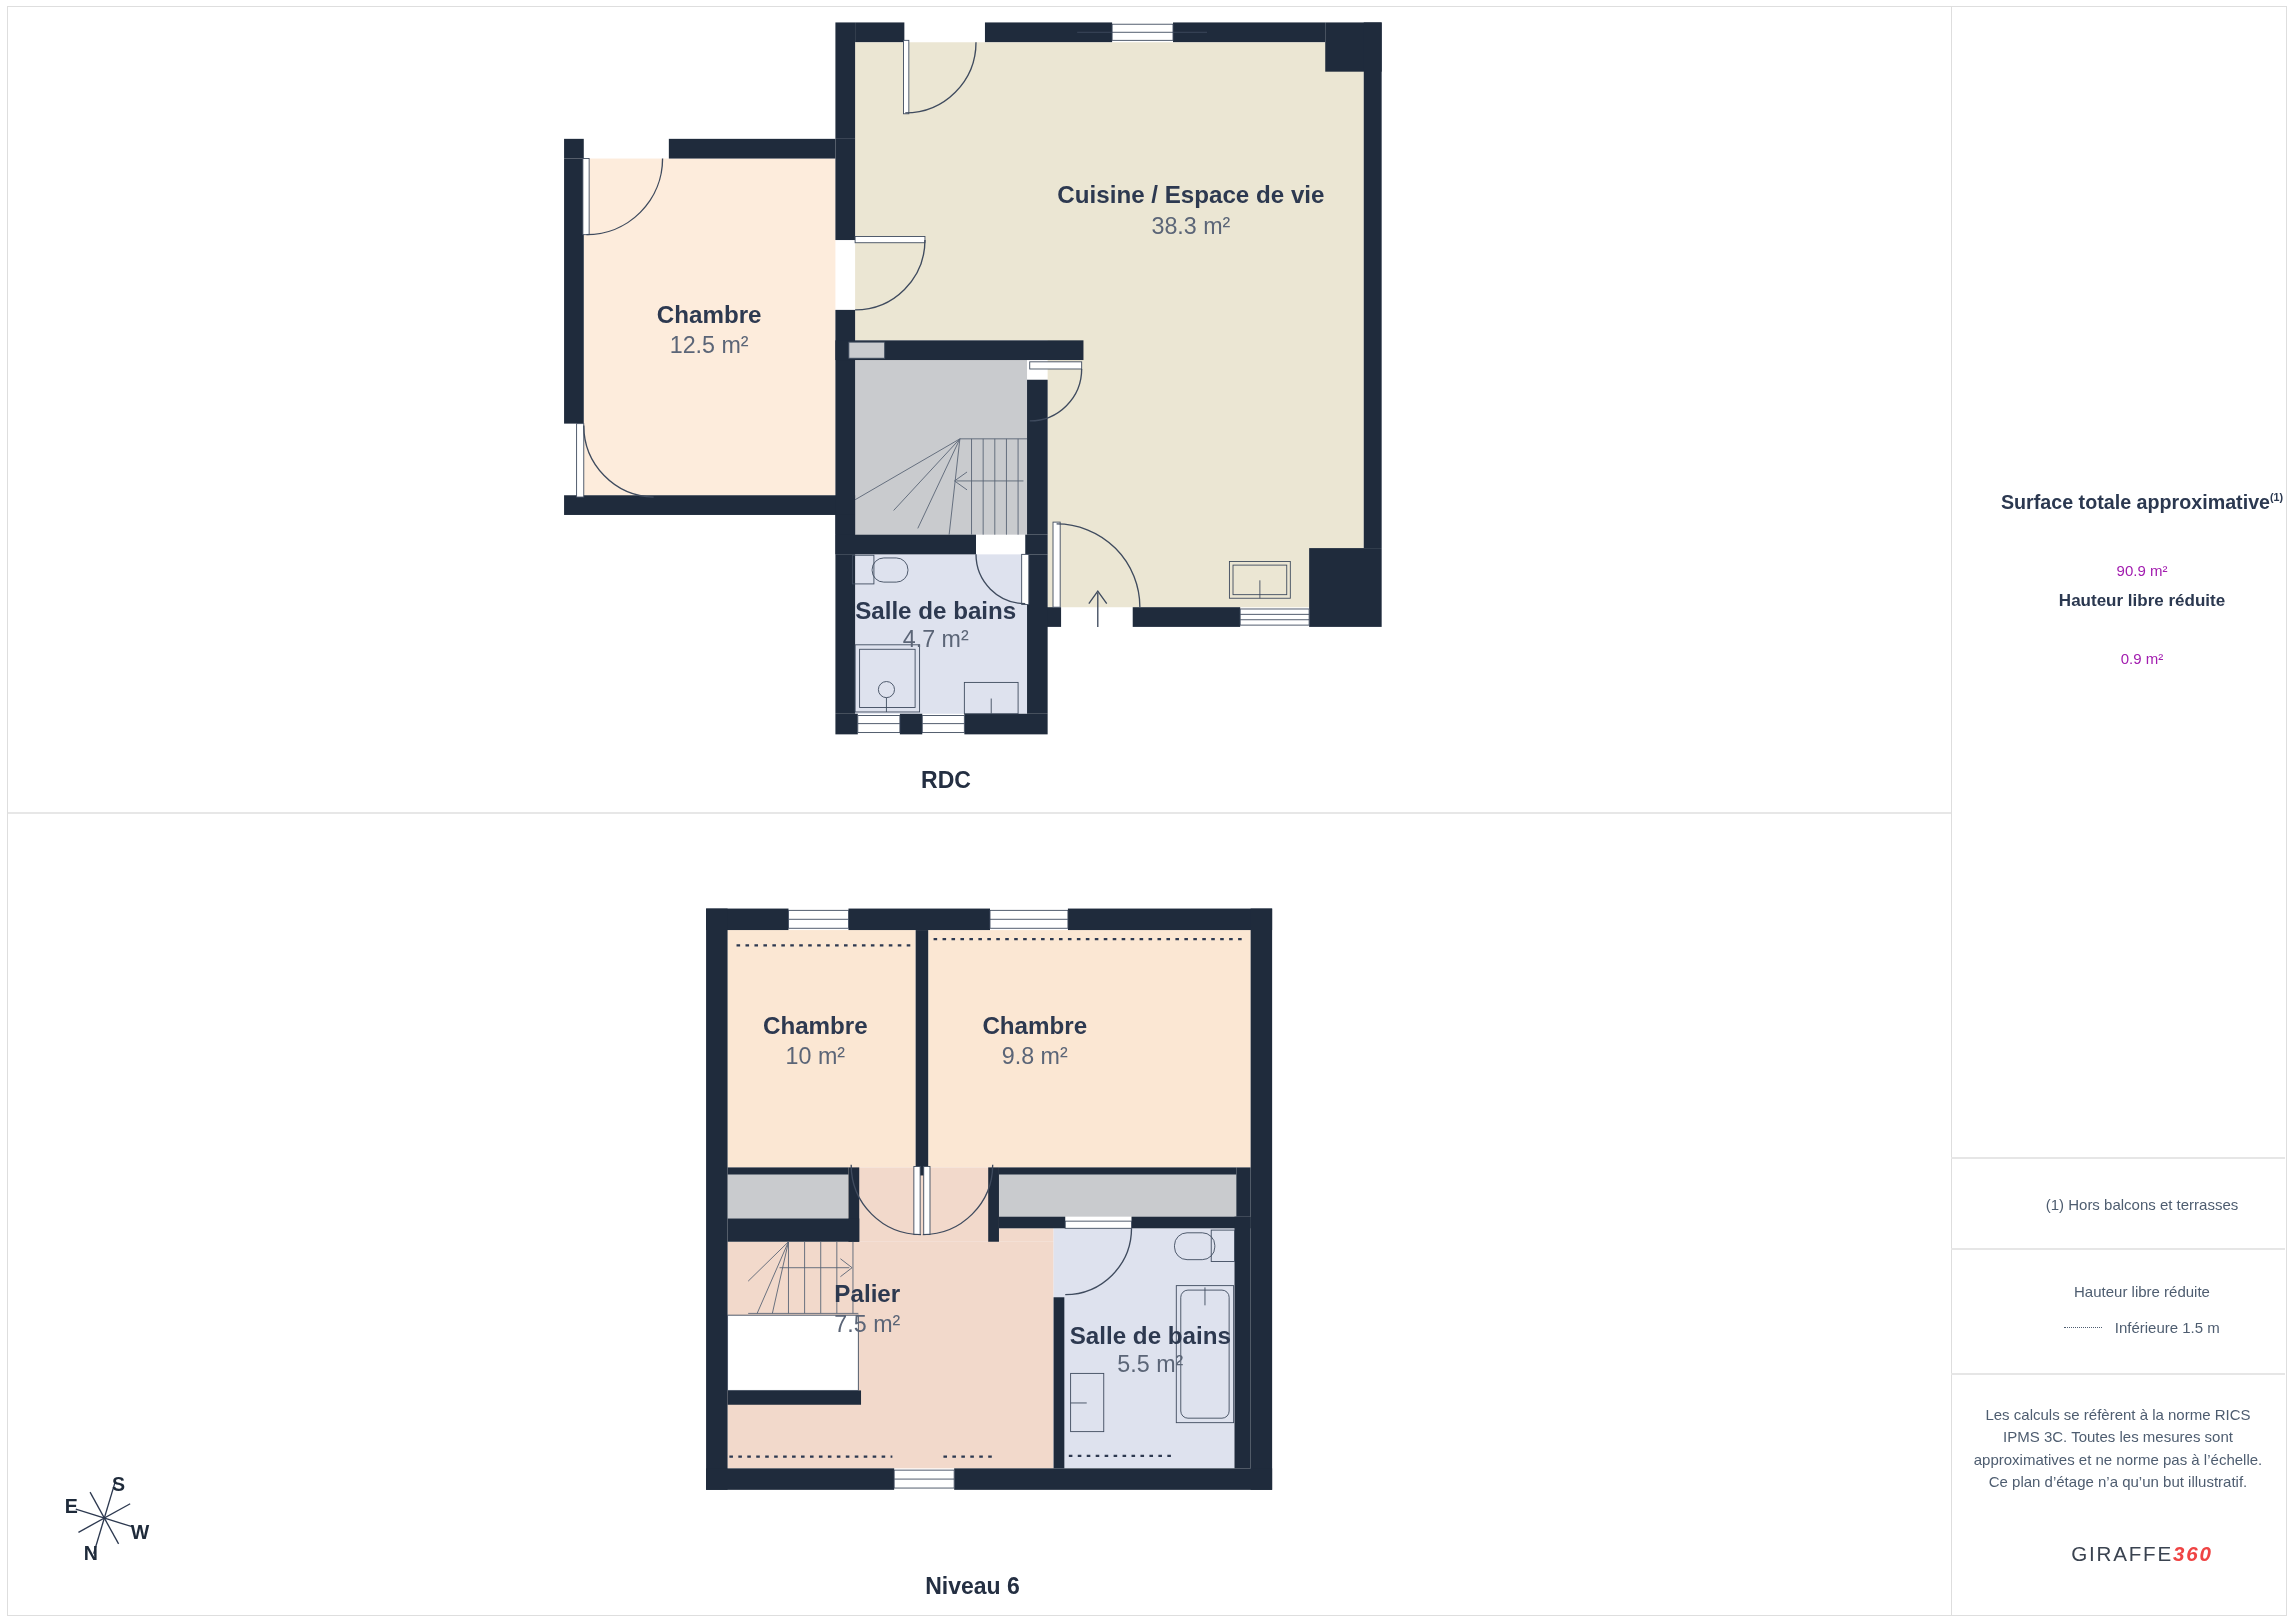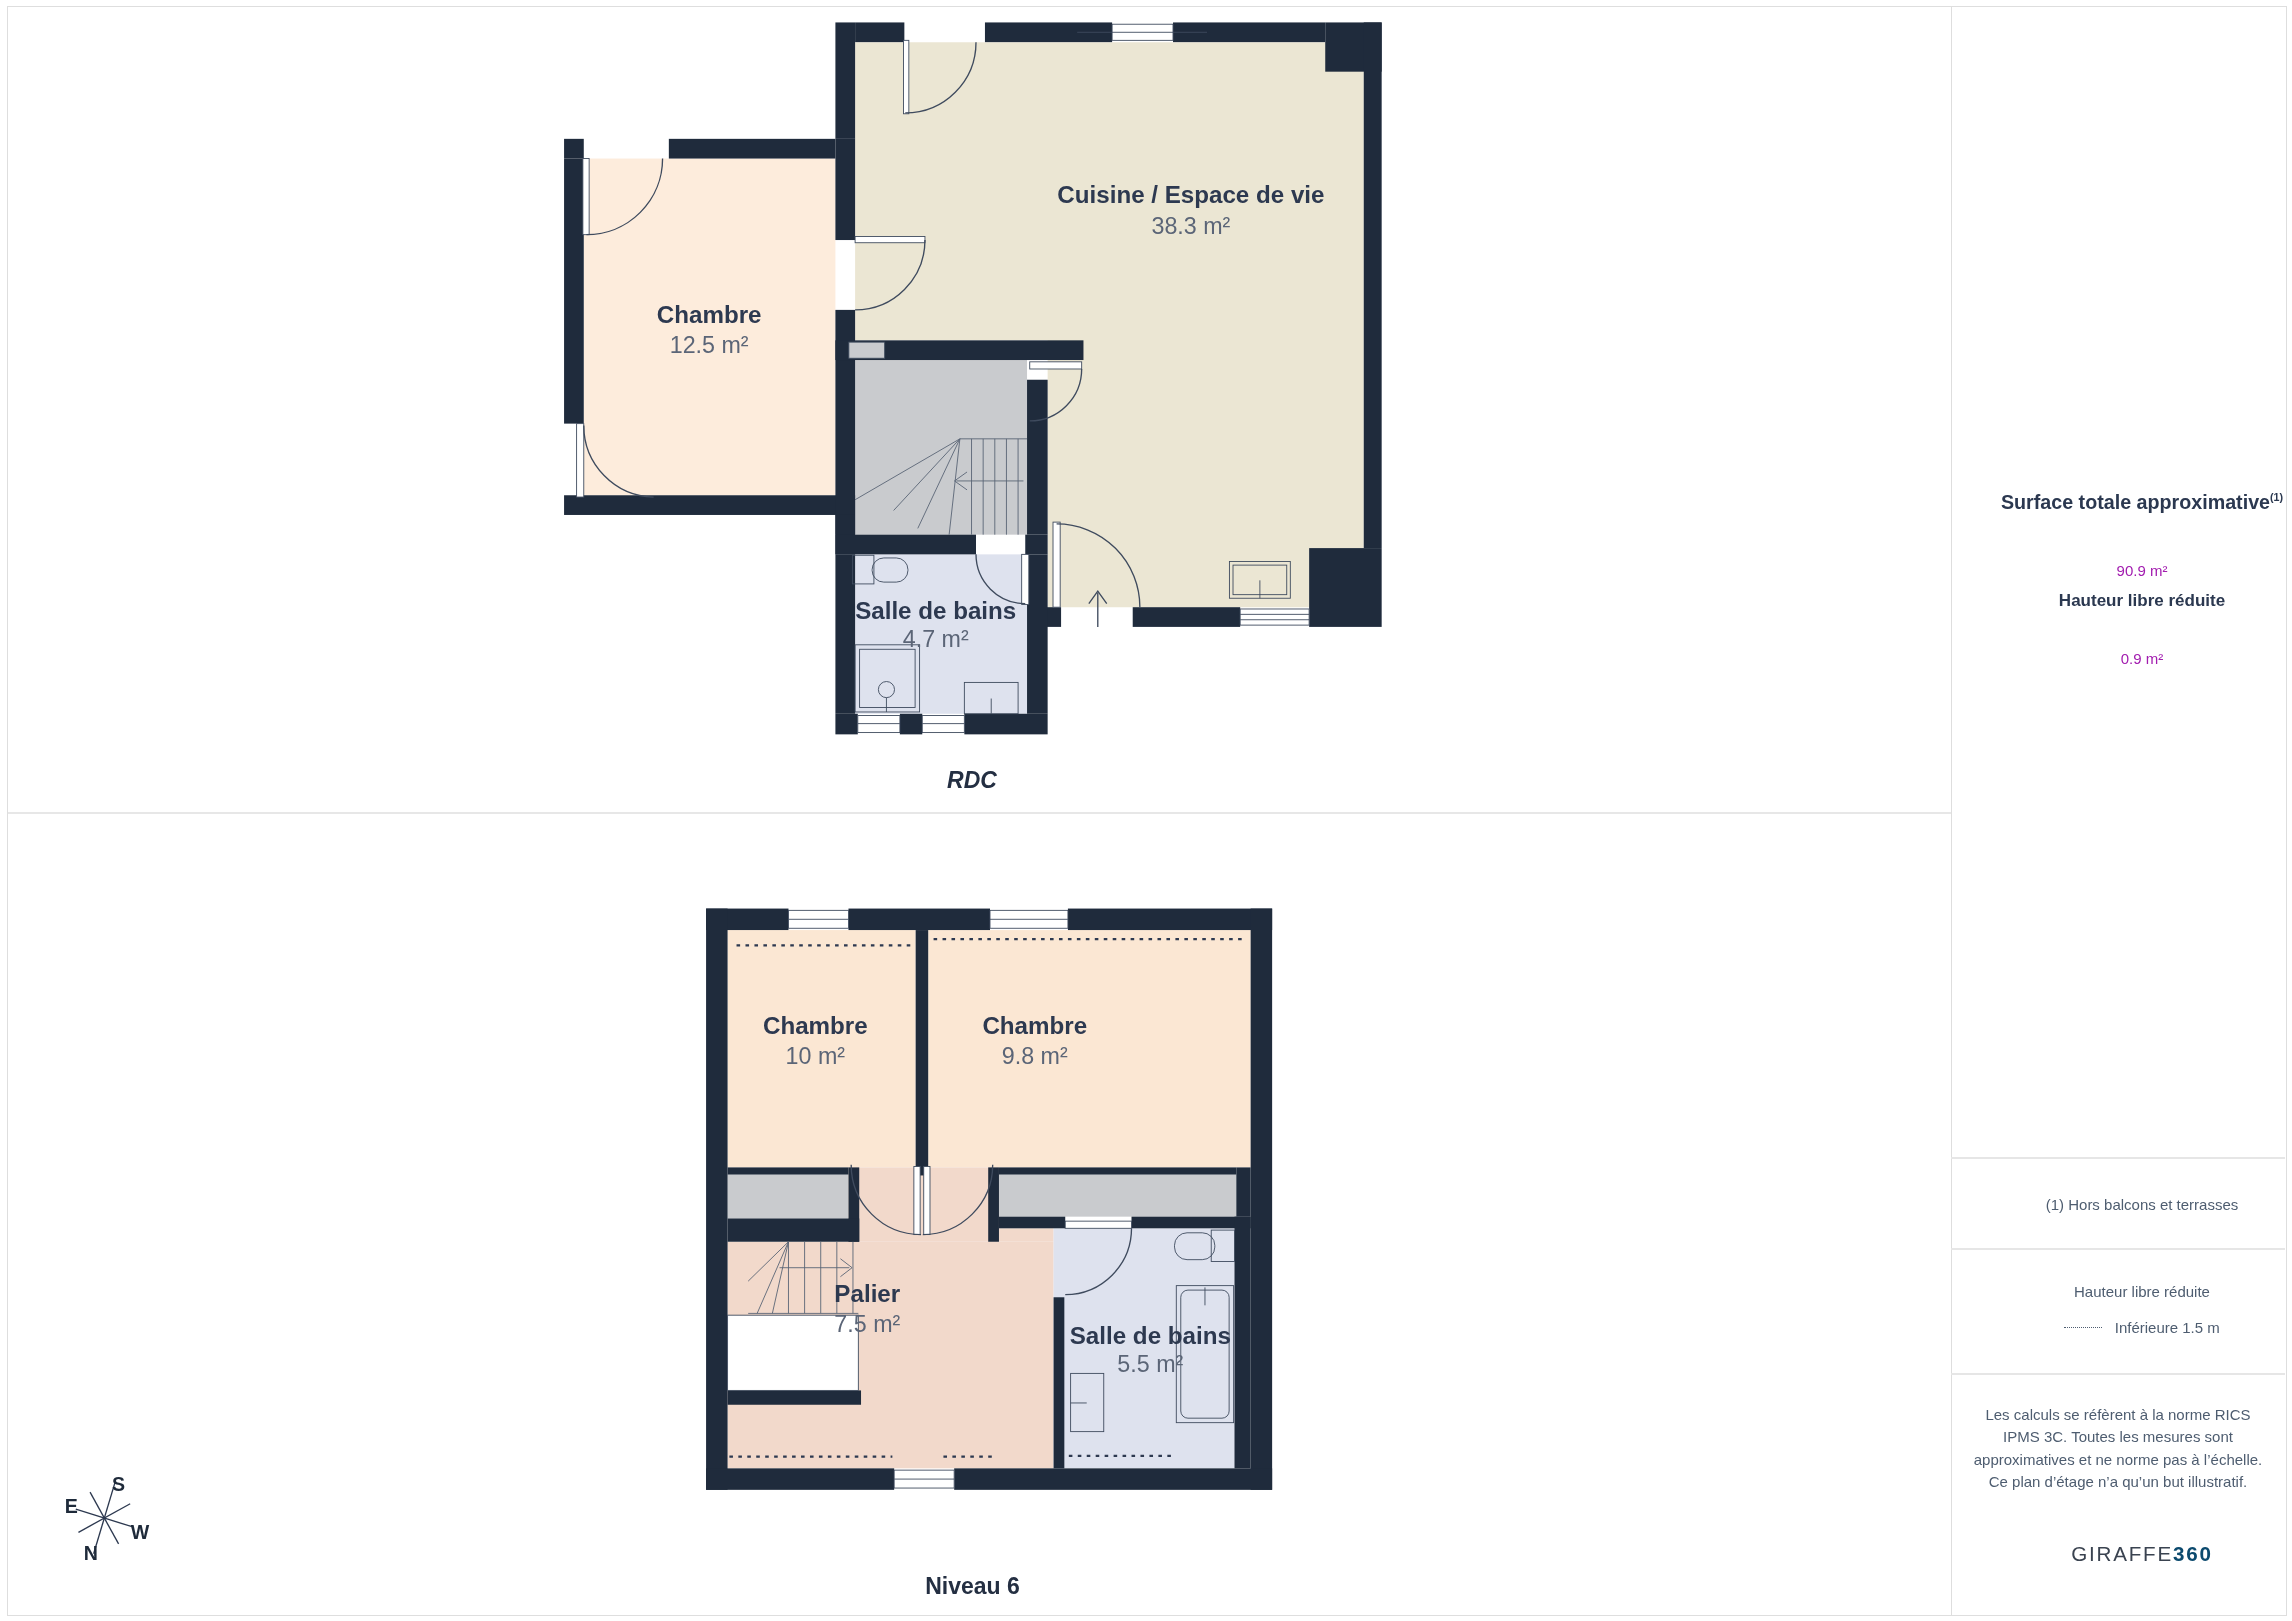--- a/index.html
+++ b/index.html
@@ -15,21 +15,21 @@
   .sb-text{position:absolute;left:1951px;width:382px;text-align:center;}
   .sb-title{font-weight:700;font-size:19.7px;color:#2b3850;}
   .sb-title sup{font-size:10.7px;}
   .sb-value{font-size:15px;color:#a21caf;margin-top:28px;}
   .sb-title2{font-weight:700;font-size:17px;color:#2b3850;}
   .sb-small{font-size:15px;color:#4e5d70;}
   .legend-row{display:flex;align-items:center;justify-content:center;gap:12.5px;}
   .legend-dotted{display:inline-block;width:38px;height:0;border-top:1.8px dotted #4e5d70;}
   .disclaimer{line-height:22.4px;}
   .brand{font-size:20.6px;letter-spacing:1.8px;color:#3a4350;}
-  .brand b{font-weight:700;color:#0c4a6e;}
+  .brand b{font-weight:700;color:#ef4444;font-style:italic;}
   
   .wall{fill:#1f2b3c;}
   .thin{stroke:#3f4b5e;stroke-width:1.5;fill:none;}
   .thin1{stroke:#3f4b5e;stroke-width:1;fill:none;}
   .leaf{fill:#ffffff;stroke:#3f4b5e;stroke-width:1;}
   .win{fill:#ffffff;stroke:#3f4b5e;stroke-width:1;}
   .steps{stroke:#5a6575;stroke-width:1;fill:none;}
   .dotted{stroke:#2d3950;stroke-width:2.5;fill:none;stroke-dasharray:4 6;}
   .room-name{font-family:"Liberation Sans",sans-serif;font-weight:700;font-size:27px;fill:#2d3950;text-anchor:middle;}
   .room-area{font-family:"Liberation Sans",sans-serif;font-size:26px;fill:#5b6577;text-anchor:middle;}
@@ -178,21 +178,21 @@
     <g>
       <text class="room-name" x="792" y="361">Chambre</text>
       <text class="room-area" x="792" y="394">12.5 m²</text>
       <text class="room-name" x="1330" y="227">Cuisine / Espace de vie</text>
       <text class="room-area" x="1330" y="261">38.3 m²</text>
       <text class="room-name" x="1045" y="691">Salle de bains</text>
       <text class="room-area" x="1045" y="723">4.7 m²</text>
     </g>
   </svg>
 
-  <div class="floor-label" style="left:927px;top:767px;width:90px;font-style:italic;">RDC</div>
+  <div class="floor-label" style="left:901px;top:767px;width:90px;">RDC</div>
 
   <svg class="plan-svg" style="left:681px;top:896px;" width="618" height="627" viewBox="760 1000 690 700">
 
     <g>
       <rect x="812" y="1038" width="210" height="265" fill="#fbe7d3"></rect>
       <rect x="1036" y="1038" width="360" height="265" fill="#fbe7d3"></rect>
       <rect x="812" y="1311" width="135" height="49" fill="#c9cbce"></rect>
       <rect x="1115" y="1311" width="265" height="47" fill="#c9cbce"></rect>
       <rect x="947" y="1303" width="168" height="83" fill="#f2d9cb"></rect>
       <rect x="812" y="1386" width="364" height="253" fill="#f2d9cb"></rect>

